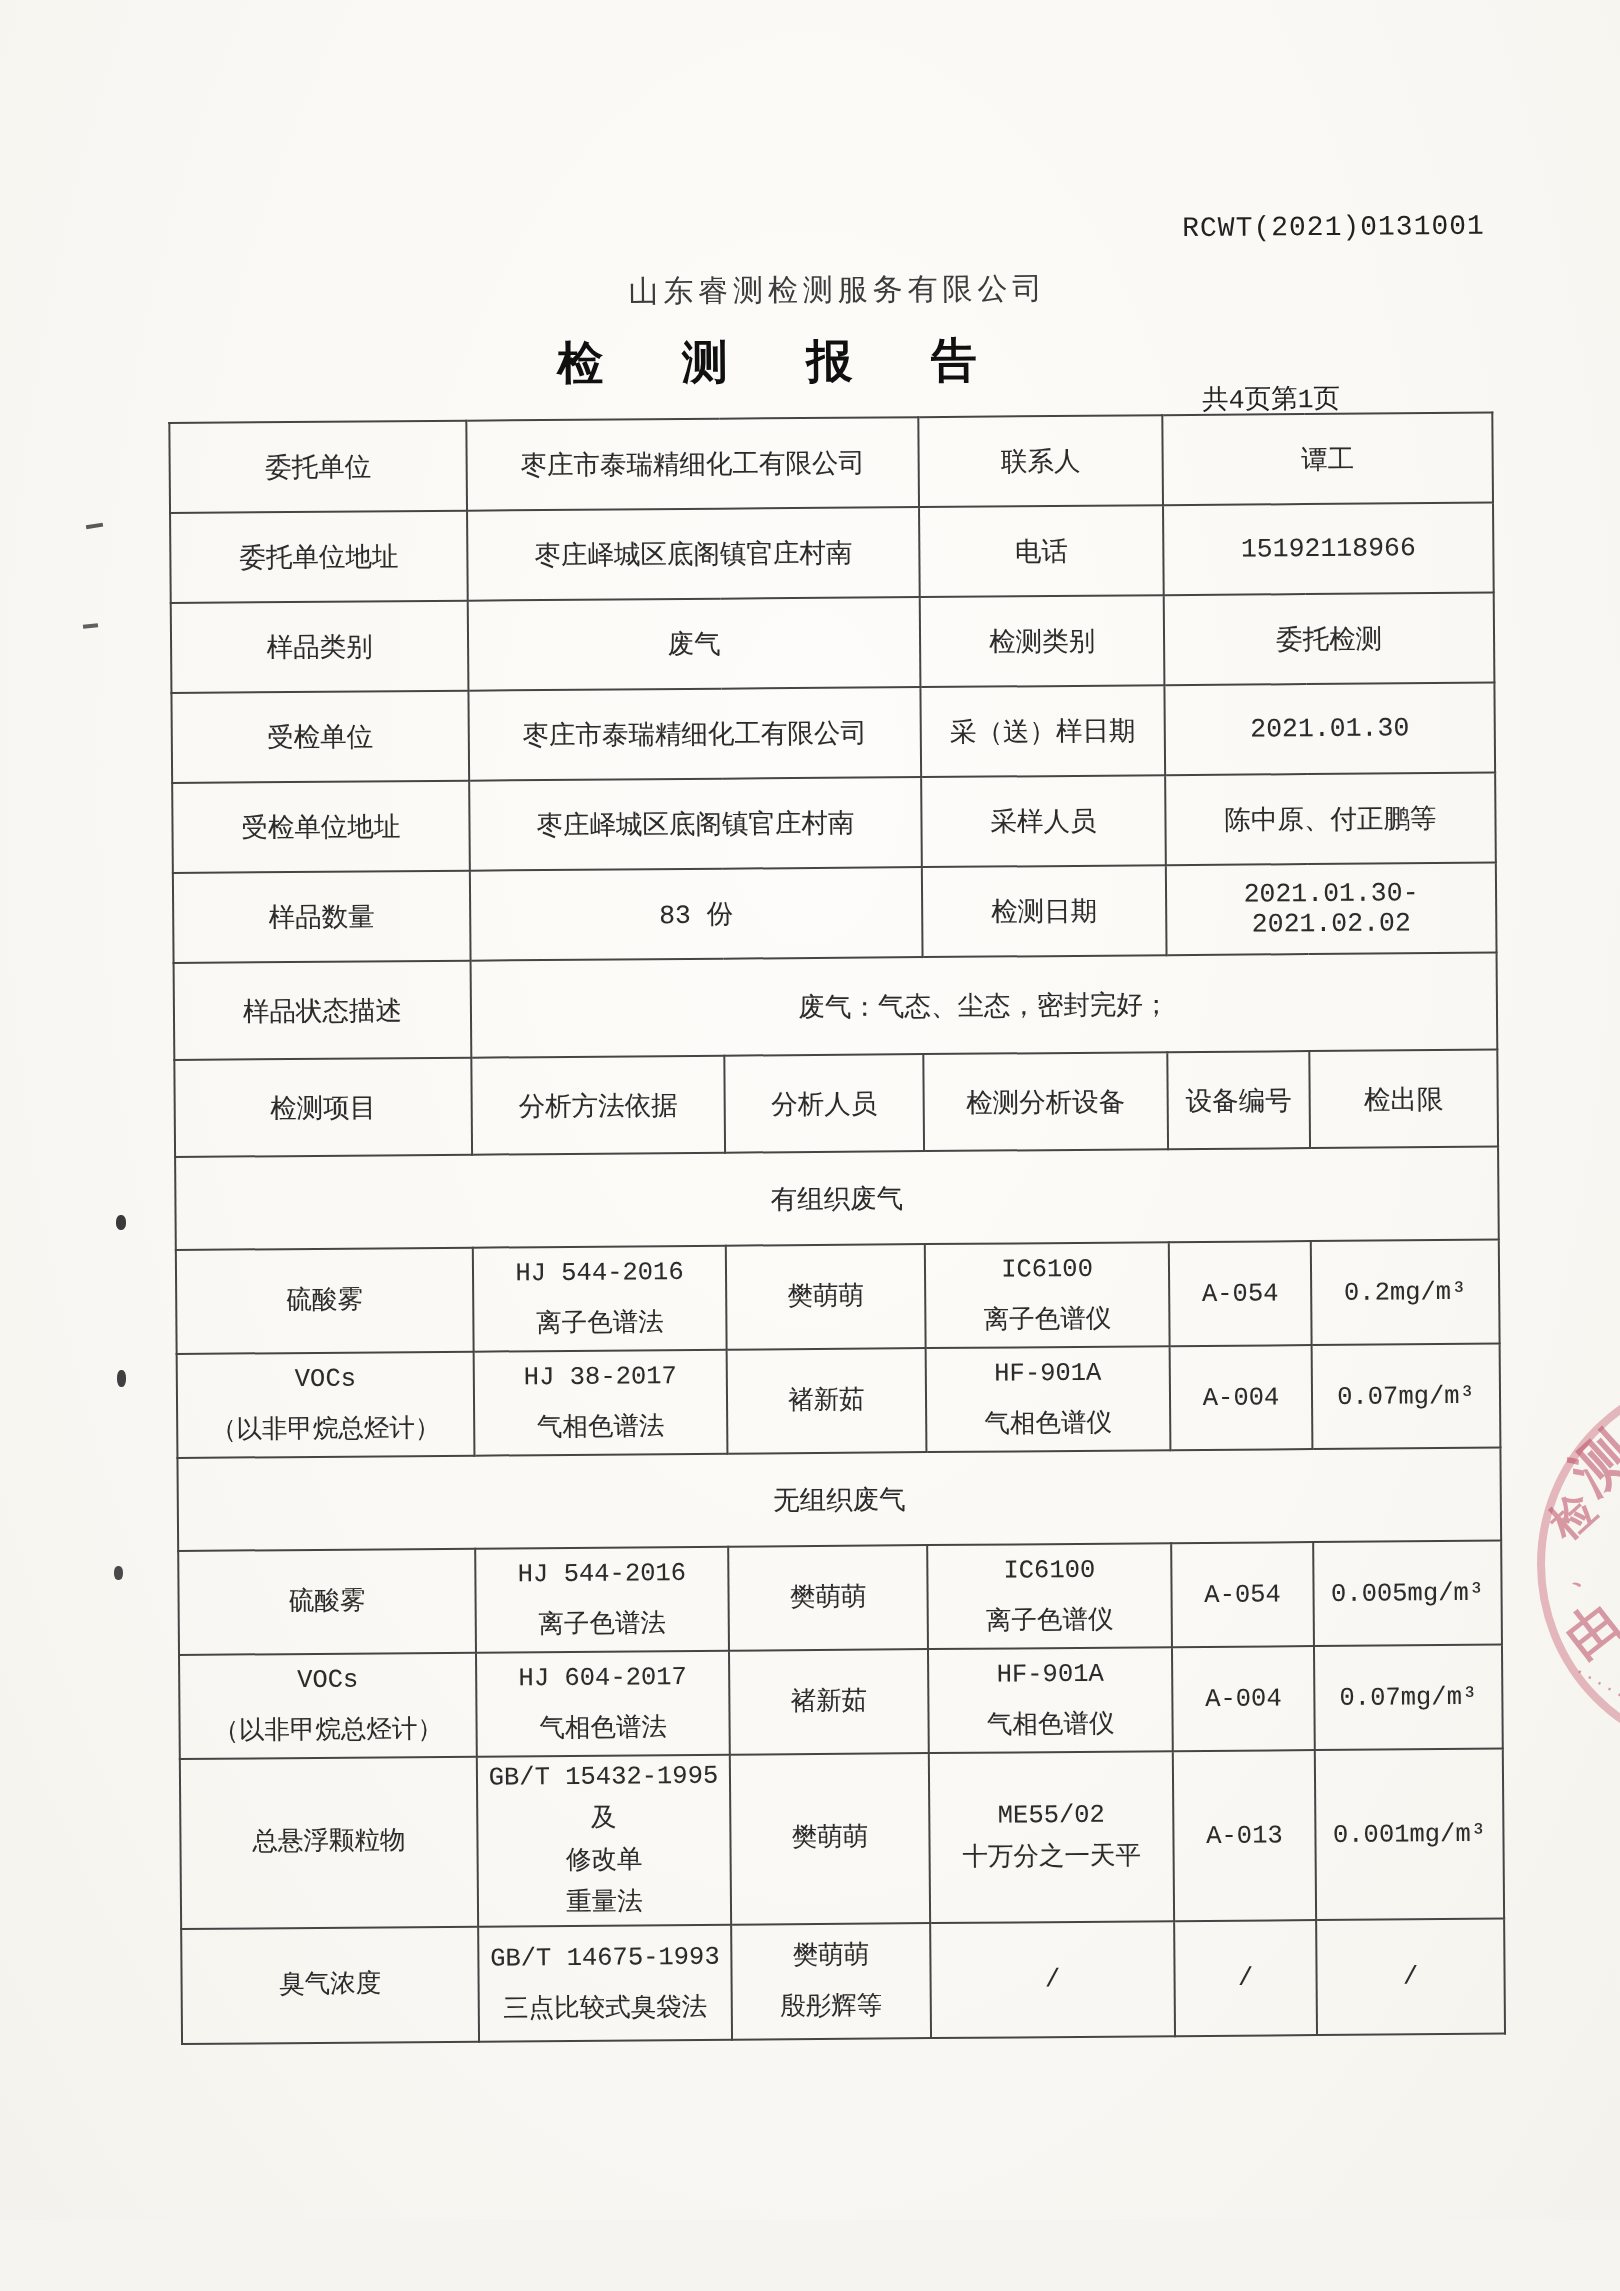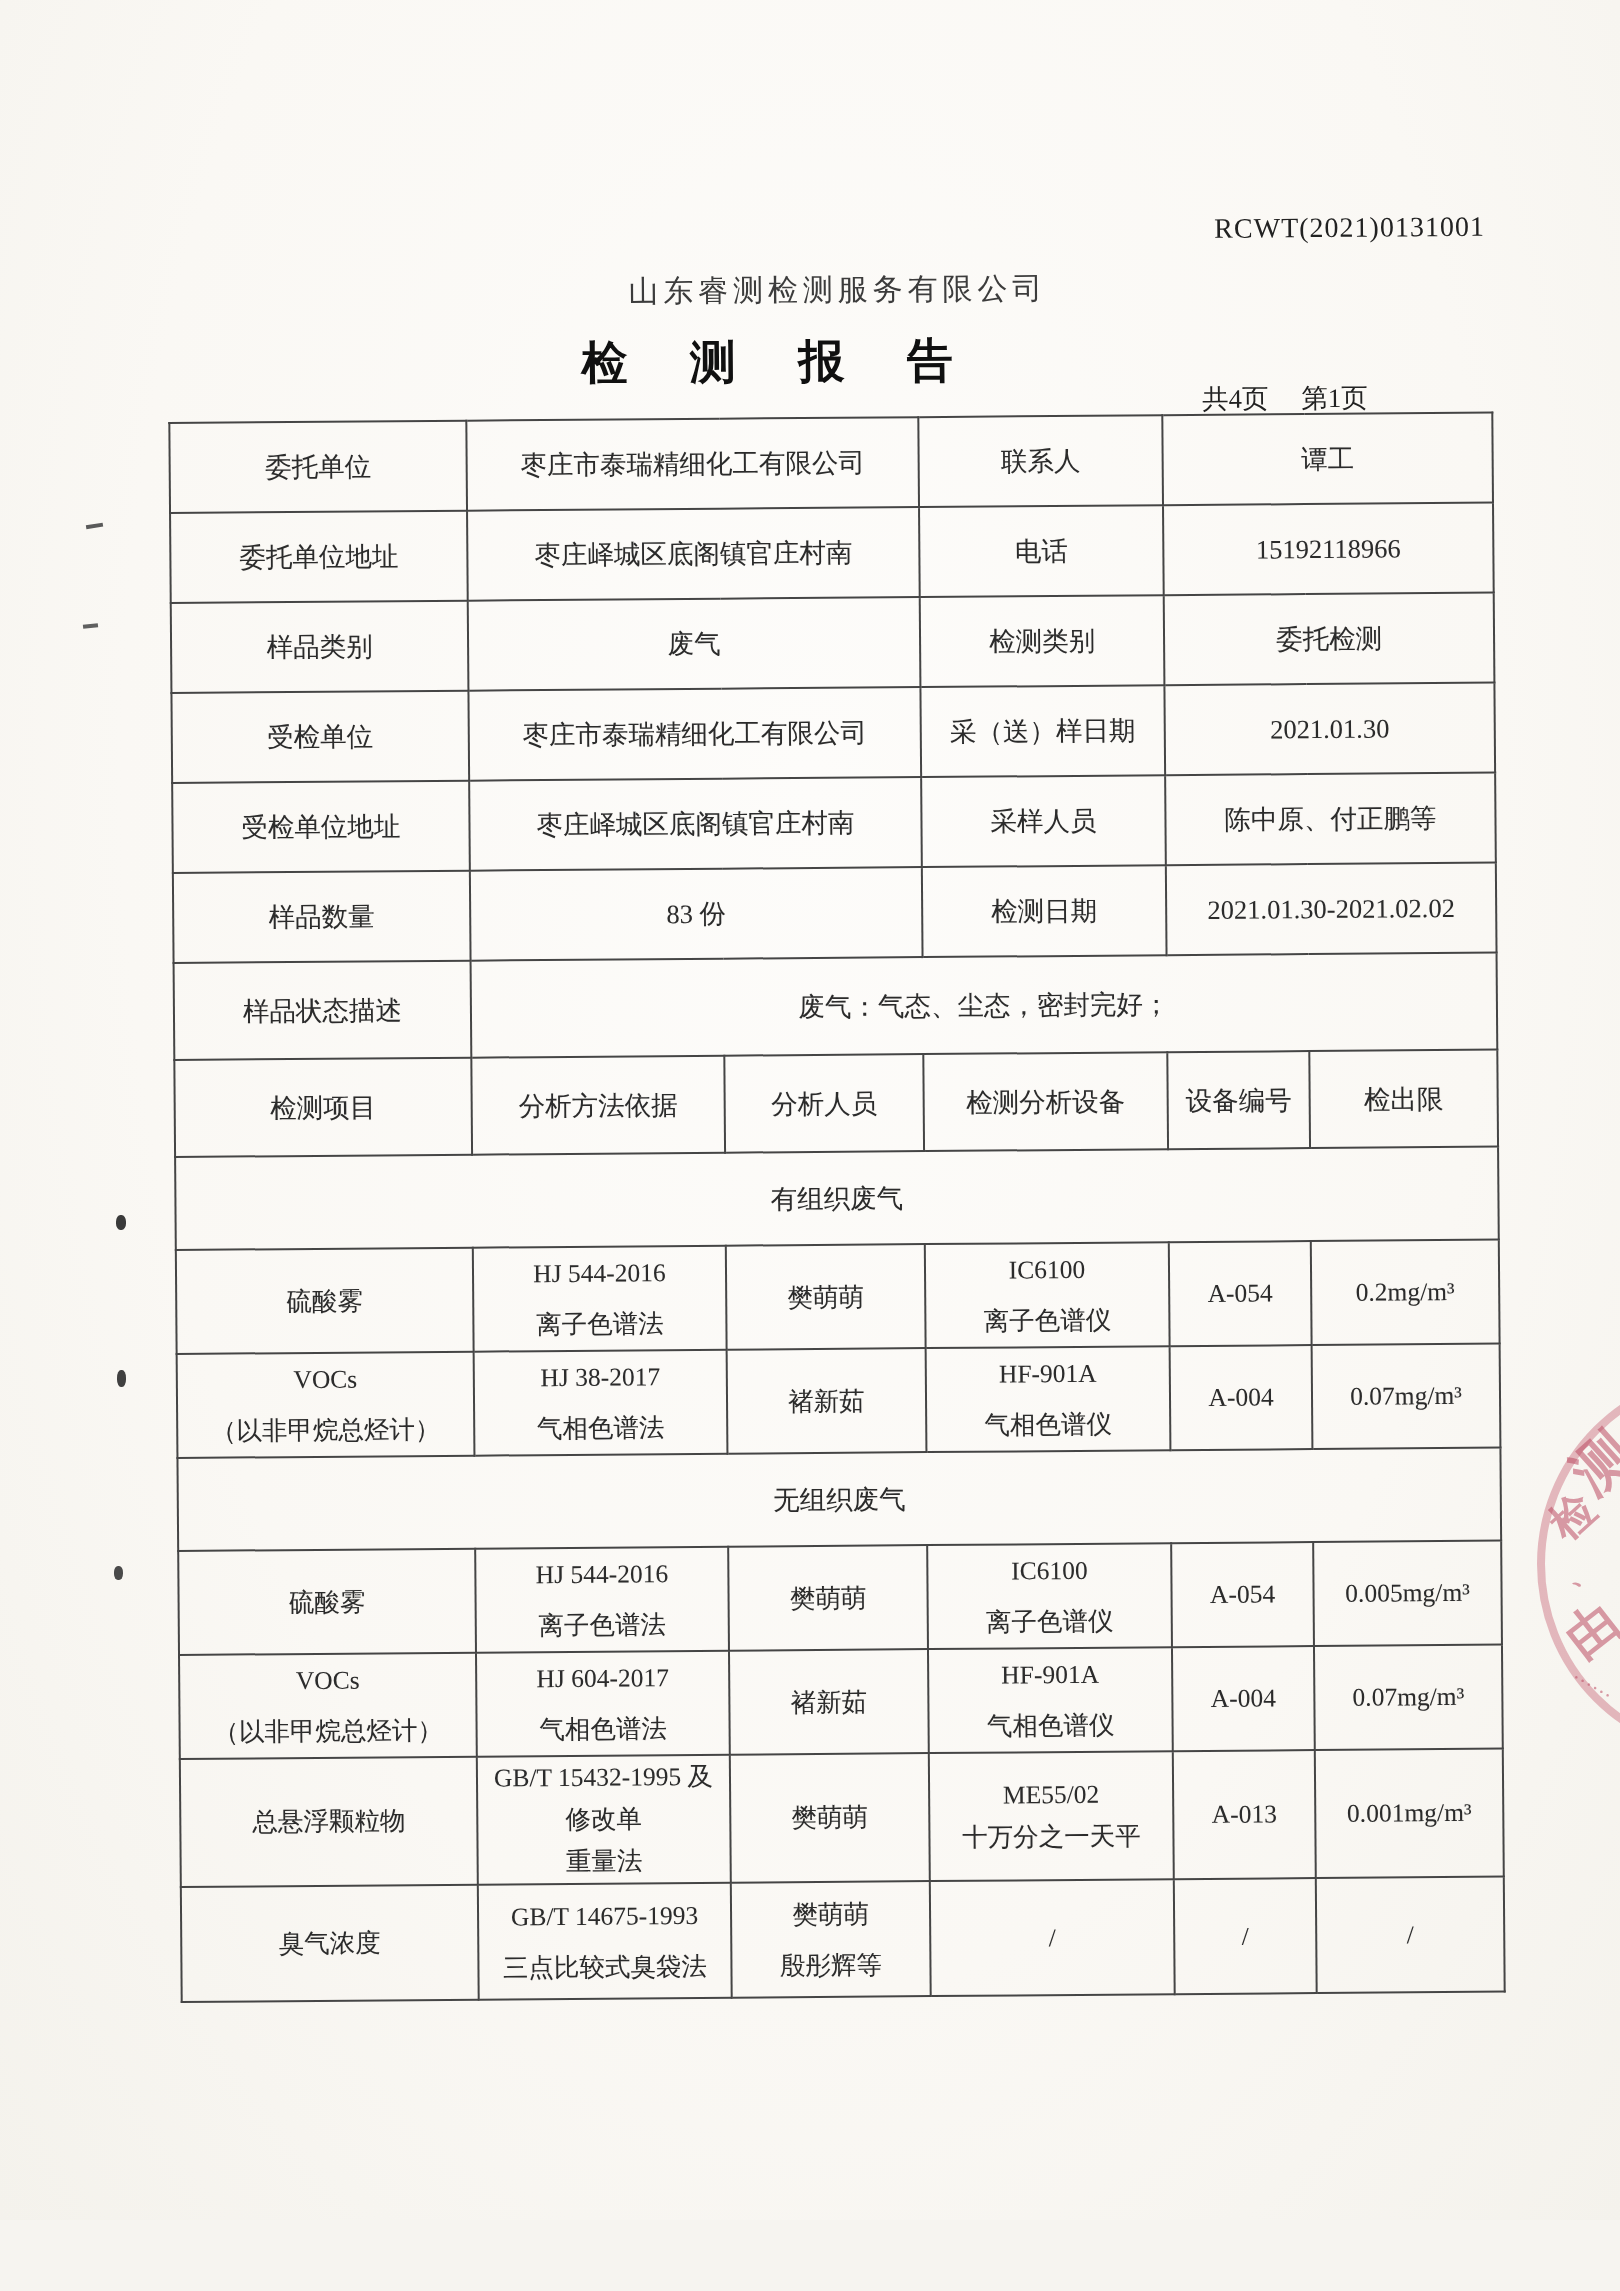--- a/index.html
+++ b/index.html
@@ -6,20 +6,21 @@
   body{
     width:1620px;height:2292px;
     background:#f6f4f0;
     overflow:hidden;
     font-family:"Liberation Serif","DejaVu Serif",serif;
   }
   .page{
     position:relative;width:1620px;height:2220px;
     background:radial-gradient(ellipse at 50% 35%, #fdfcfa 0%, #faf8f4 60%, #f4f2ec 100%);
     overflow:hidden;
+    font-family:Liberation Mono, monospace;
   }
   .sheet{
     position:absolute;inset:0;
     transform:rotate(-0.45deg);
     transform-origin:50% 40%;
     color:#2c2c2c;
   }
   .report-no{
     position:absolute;top:216px;left:1127px;width:363px;
     text-align:right;font-size:28px;letter-spacing:1px;color:#222;
@@ -29,21 +30,21 @@
     text-align:center;font-size:30px;letter-spacing:4.9px;color:#3c3c3c;
   }
   .title{
     position:absolute;top:331px;left:294px;width:980px;
     text-align:center;font-size:46px;font-weight:bold;letter-spacing:25.5px;color:#101010;
   }
   .pagination{
     position:absolute;top:384px;left:1206px;width:294px;
     font-size:26.5px;color:#222;white-space:nowrap;
   }
-  .pagination .pg{margin-right:33px;}
+  .pagination .pg{}
   table.report{
     position:absolute;left:172px;top:417px;width:1323px;
     border-collapse:collapse;table-layout:fixed;
     font-size:26.5px;color:#2b2b2b;
   }
   table.report td{
     border:2px solid #454545;
     text-align:center;vertical-align:middle;
     padding:0 3.9px;overflow:hidden;
     text-shadow:0 0 1px rgba(70,70,70,0.18);

